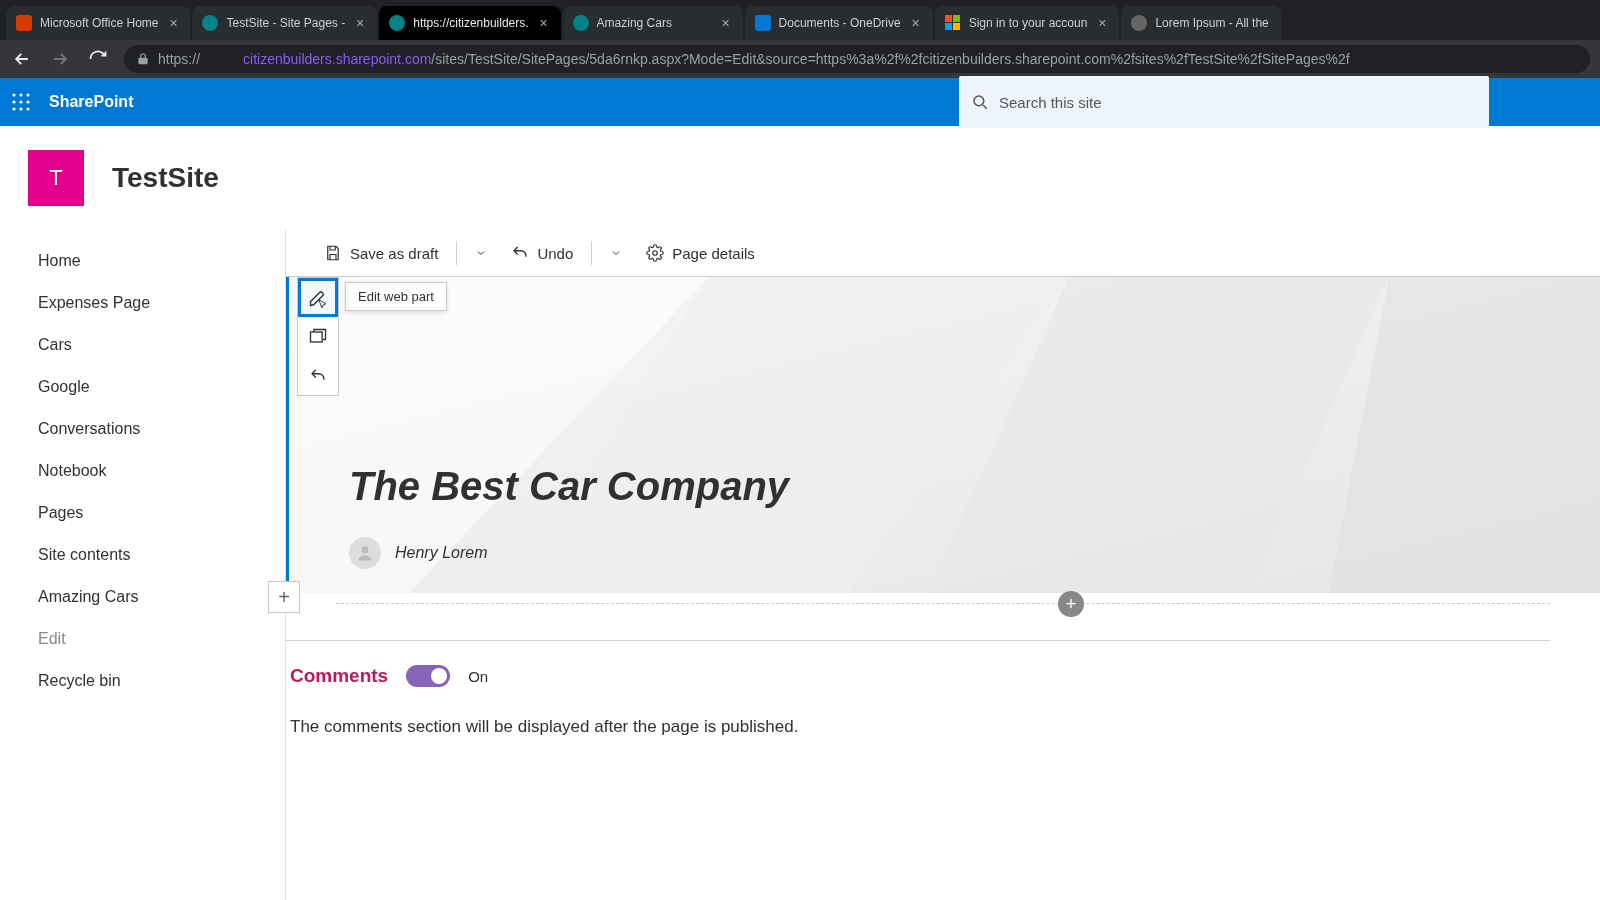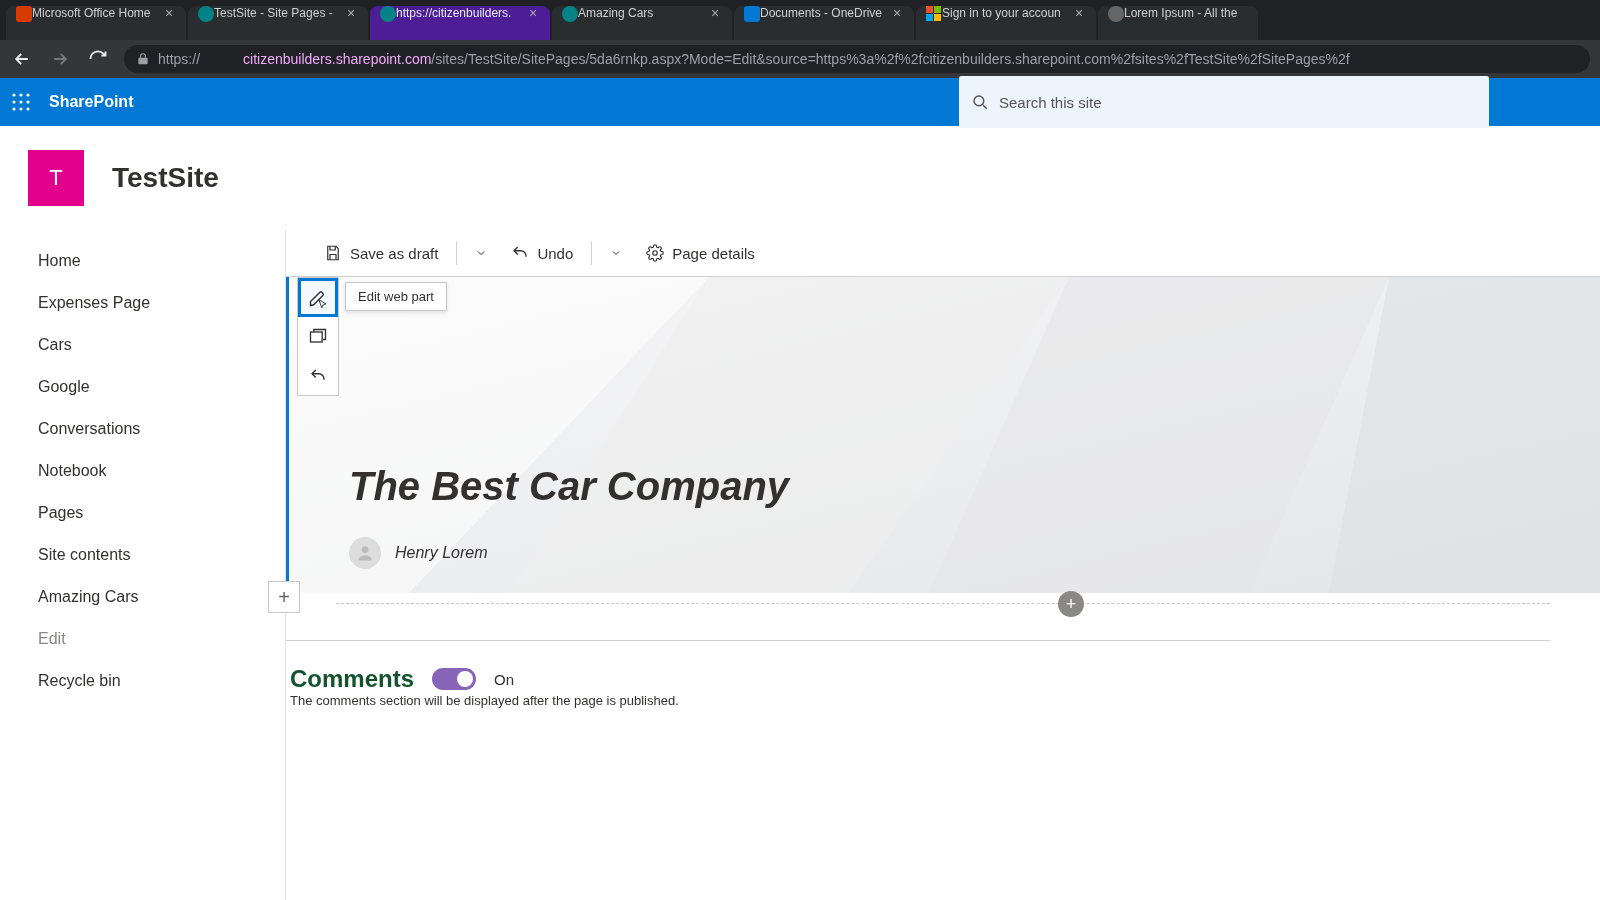--- a/index.html
+++ b/index.html
@@ -1,32 +1,32 @@
 <!DOCTYPE html>
 <html><head>
 <meta charset="utf-8">
 <style>
   * { margin: 0; padding: 0; box-sizing: border-box; }
   body { font-family: "Segoe UI", Tahoma, sans-serif; background: #fff; overflow: hidden; }
 
   
   .browser-tabs { background: #202124; height: 40px; display: flex; align-items: flex-end; padding: 0 6px; }
-  .tab { height: 34px; background: #2a2d2f; color: #cfcfcf; display: flex; padding: 0 10px; border-radius: 8px 8px 0 0; margin-right: 2px; font-size: 12px; max-width: 208px; min-width: 180px; gap: 0; position: relative; }
-  .tab.active { background: #4c1d95; color: #e8eaed; }
+  .tab { height: 34px; background: #2a2d2f; color: #cfcfcf; display: flex; align-items: center; padding: 0 10px; border-radius: 8px 8px 0 0; margin-right: 2px; font-size: 12px; max-width: 208px; min-width: 180px; gap: 8px; position: relative; }
+  .tab.active { background: #000000; color: #e8eaed; }
   .tab .favicon { width: 16px; height: 16px; border-radius: 3px; flex-shrink: 0; }
   .tab .title { flex: 1; white-space: nowrap; overflow: hidden; text-overflow: ellipsis; }
   .tab .close { width: 14px; height: 14px; flex-shrink: 0; color: #aaa; display: flex; align-items: center; justify-content: center; font-size: 14px; }
 
   .addr-bar { background: #35363a; height: 38px; display: flex; align-items: center; padding: 0 10px; gap: 14px; }
   .nav-btn { width: 24px; height: 24px; display: flex; align-items: center; justify-content: center; color: #e8eaed; }
   .nav-btn.disabled { color: #777; }
   .url-field { flex: 1; height: 28px; background: #202124; border-radius: 14px; display: flex; align-items: center; padding: 0 12px; gap: 8px; color: #cfcfcf; font-size: 14px; }
   .lock { width: 14px; height: 14px; }
   .url-text { white-space: nowrap; overflow: hidden; }
-  .url-text .domain { color: #f0abfc; padding-left: 43px; }
+  .url-text .domain { color: #8b5cf6; padding-left: 43px; }
   .url-text .rest { color: #9aa0a6; }
 
   
   .suite-bar { background: #0078d4; height: 48px; display: flex; align-items: center; padding: 0 11px; gap: 18px; }
   .waffle { width: 20px; height: 20px; color: #fff; }
   .brand { color: #fff; font-size: 16px; font-weight: 600; }
   .search-wrap { margin-left: auto; margin-right: 100px; width: 530px; }
   .search-box { background: #eef4fb; height: 52px; border-radius: 2px; display: flex; align-items: center; padding: 0 12px; gap: 10px; color: #555; }
   .search-box input { border: none; background: transparent; font-size: 15px; flex: 1; color: #333; outline: none; }
   .search-box input::placeholder { color: #555; }
@@ -75,25 +75,25 @@
   .divider-dashed { border-top: 1px dashed #c8c8c8; }
   .divider-plus { position: absolute; right: -368px; left: auto; top: -12px; width: 26px; height: 26px; border-radius: 13px; background: #8a8886; color: #fff; display: flex; align-items: center; justify-content: center; font-size: 18px; }
   
   .divider-plus { left: 722px; right: auto; }
 
   .thin-divider { border-top: 1px solid #d0d0d0; margin: 36px 50px 0 0; }
 
   
   .comments { margin: 24px 0 0 0; padding-left: 4px; }
   .comments-head { display: flex; align-items: center; gap: 18px; }
-  .comments-title { font-size: 24px; font-weight: 600; color: #14532d; }
+  .comments-title { font-size: 19px; font-weight: 600; color: #be185d; }
   .toggle { width: 44px; height: 22px; background: #8764b8; border-radius: 11px; position: relative; }
   .toggle .knob { position: absolute; right: 3px; top: 3px; width: 16px; height: 16px; background: #fff; border-radius: 50%; }
   .toggle-label { font-size: 15px; color: #323130; }
-  .comments-msg { font-size: 13px; color: #323130; }
+  .comments-msg { margin-top: 30px; font-size: 17px; color: #323130; }
 
   svg { display: block; }
 </style>
 </head>
 <body>
 
 <div class="browser-tabs">
   <div class="tab">
     <div class="favicon" style="background:#d83b01"></div>
     <span class="title">Microsoft Office Home</span>

